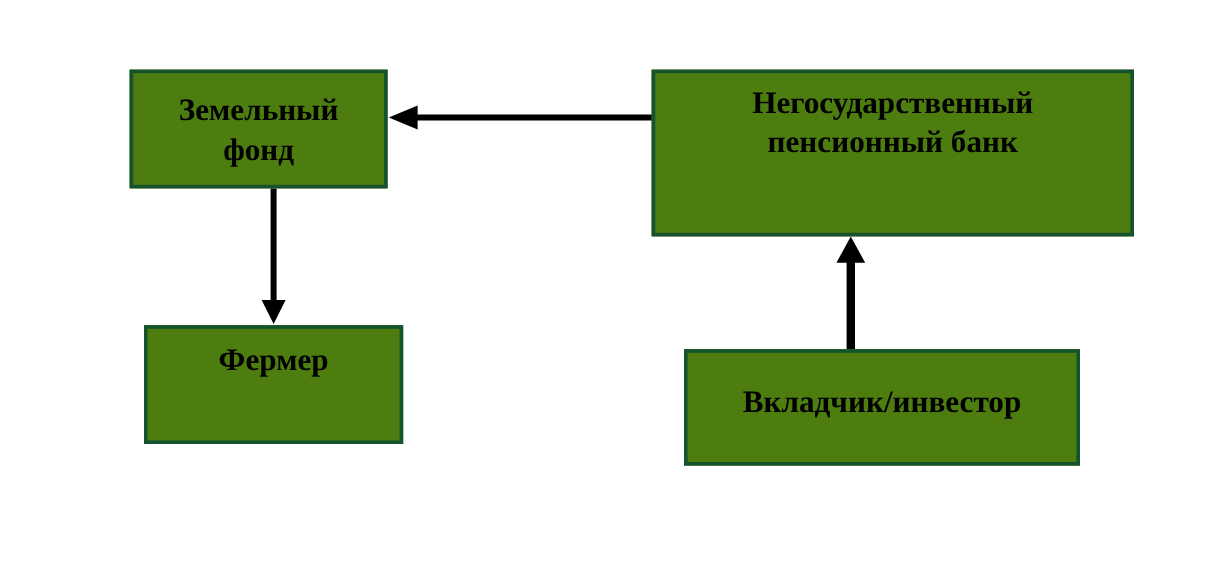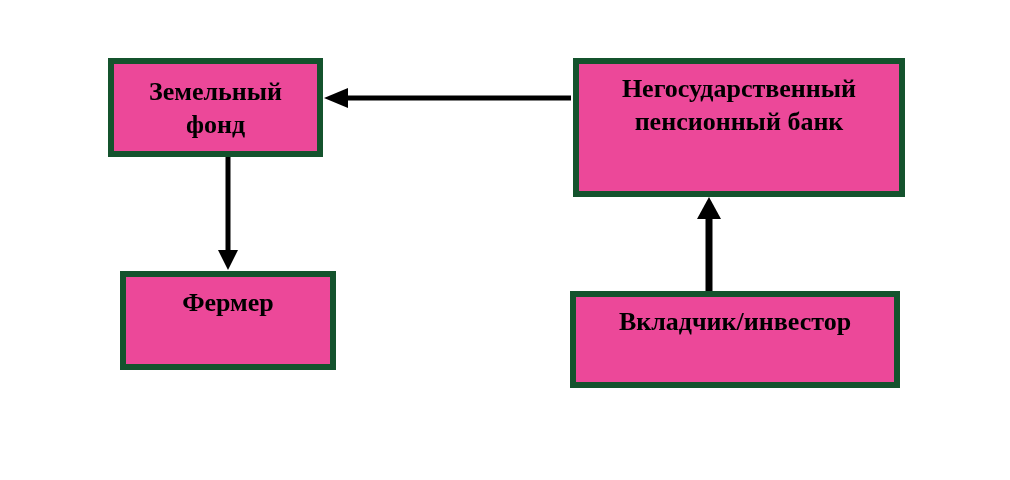--- a/index.html
+++ b/index.html
@@ -19,57 +19,57 @@
     position: absolute;
     left: 0;
     top: 0;
     width: 1010px;
     height: 480px;
     pointer-events: none;
   }
   .node {
     position: absolute;
     box-sizing: border-box;
-    border: 6px solid #14532d;
-    background: #ec4899;
+    border: 3px solid #14532d;
+    background: #4d7c0f;
     display: flex;
     flex-direction: column;
     align-items: center;
     text-align: left;
     font-weight: bold;
     font-size: 26px;
     line-height: 33px;
     color: #000000;
   }
   .node .line {
     white-space: nowrap;
   }
   
   .node-land-bank {
     left: 108px; top: 58px;
     width: 215px; height: 99px;
     justify-content: center;
   }
   .node-pension-fund {
-    left: 573px; top: 58px;
-    width: 332px; height: 139px;
+    left: 543px; top: 58px;
+    width: 402px; height: 139px;
     justify-content: flex-start;
     padding-top: 8px;
   }
   .node-farmer {
     left: 120px; top: 271px;
     width: 216px; height: 99px;
     justify-content: flex-start;
     padding-top: 9px;
   }
   .node-investor {
     left: 570px; top: 291px;
     width: 330px; height: 97px;
     justify-content: flex-start;
-    padding-top: 8px;
+    padding-top: 24px;
   }
 </style>
 </head>
 <body>
 
 <div class="canvas">
 
   <svg class="arrows-layer" viewBox="0 0 1010 480" xmlns="http://www.w3.org/2000/svg">
 
     <g>

